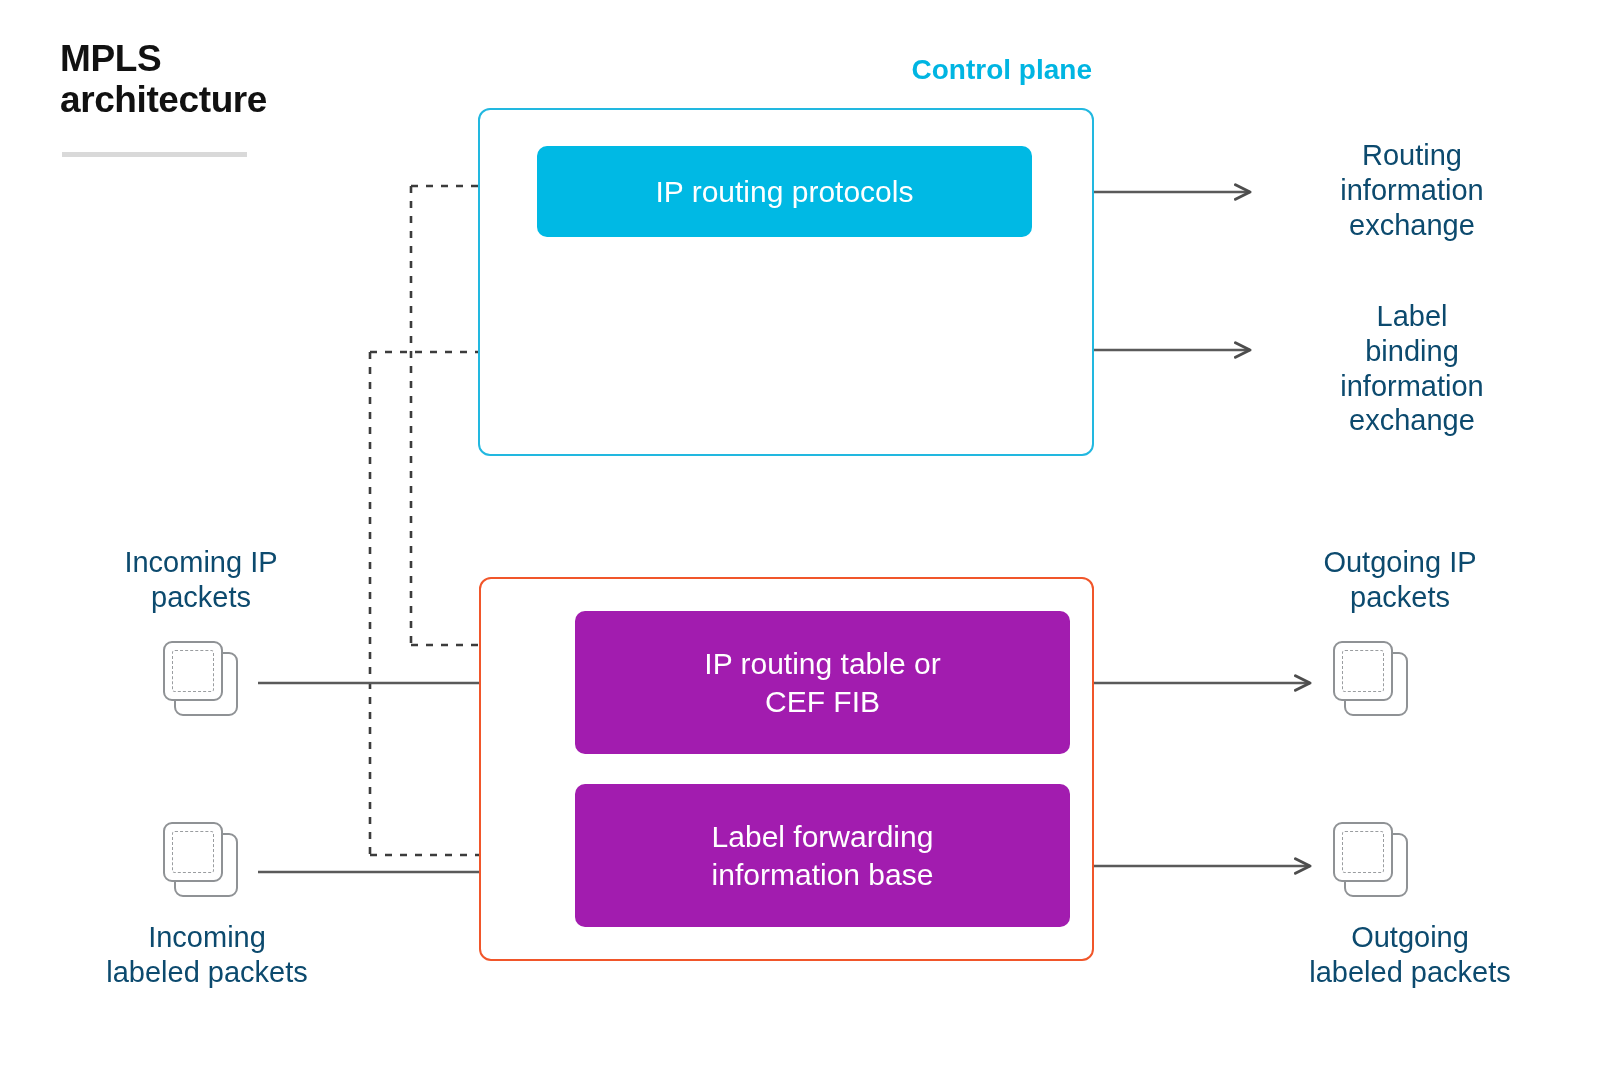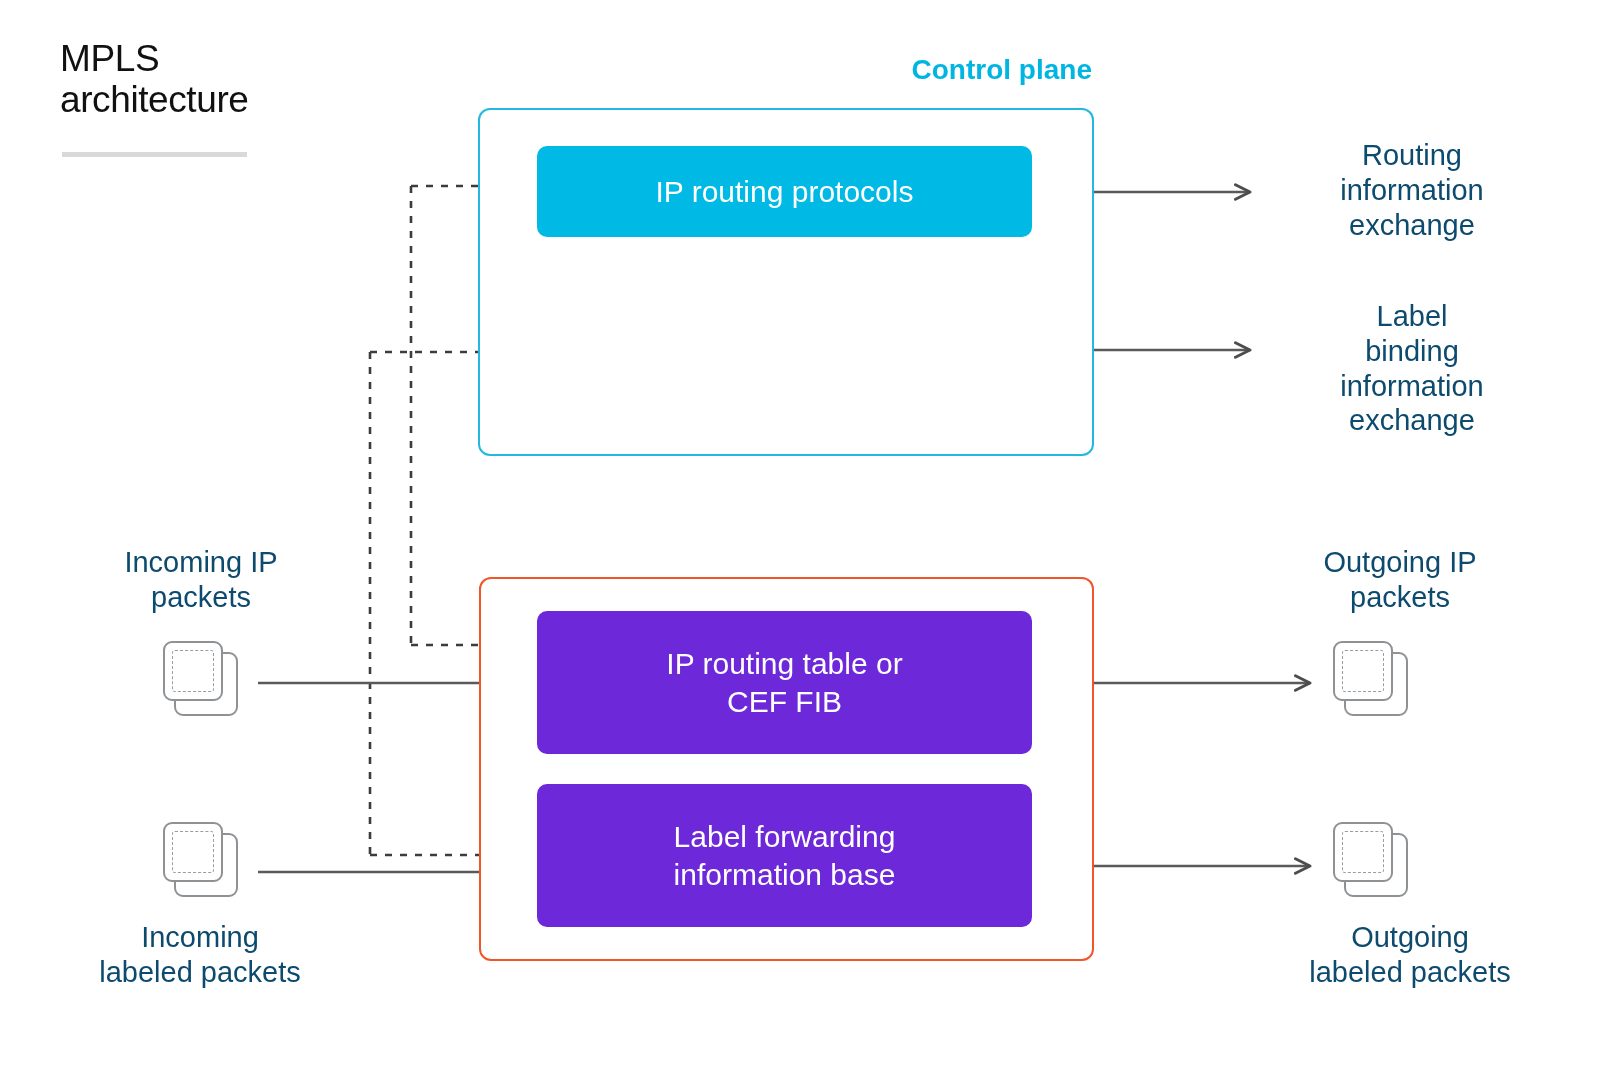--- a/index.html
+++ b/index.html
@@ -25,21 +25,21 @@
     height: 1075px;
     pointer-events: none;
   }
 
   
   .title {
     position: absolute;
     left: 60px;
     top: 38px;
     font-size: 37px;
-    font-weight: normal;
+    font-weight: bold;
     line-height: 1.12;
     color: #111111;
     letter-spacing: -0.4px;
     white-space: pre-line;
   }
   .title-rule {
     position: absolute;
     left: 62px;
     top: 152px;
     width: 185px;
@@ -98,21 +98,21 @@
     justify-content: center;
     text-align: center;
     color: #ffffff;
     font-size: 30px;
     line-height: 1.25;
     padding: 0 18px;
     box-sizing: border-box;
     white-space: pre-line;
   }
   .component.cyan  { background: #00b9e4; }
-  .component.orange{ background: #6d28d9; }
+  .component.orange{ background: #a21caf; margin-left: 38px; }
 
   #box-ip-routing-protocols {
     left: 537px; top: 146px; width: 495px; height: 91px;
   }
   #box-ldp {
     left: 537px; top: 269px; width: 495px; height: 146px;
   }
   #box-ip-routing-table {
     left: 537px; top: 611px; width: 495px; height: 143px;
   }
@@ -125,21 +125,21 @@
     position: absolute;
     font-size: 29px;
     line-height: 1.2;
     color: #0c4a6e;
     text-align: center;
     white-space: pre-line;
   }
   #label-routing-info-exchange   { left: 1252px; top: 138px; width: 320px; }
   #label-binding-info-exchange   { left: 1252px; top: 299px; width: 320px; }
   #label-incoming-ip             { left: 48px;   top: 545px; width: 306px; }
-  #label-incoming-labeled        { left: 40px;   top: 920px; width: 320px; }
+  #label-incoming-labeled        { left: 47px;   top: 920px; width: 320px; }
   #label-outgoing-ip             { left: 1240px; top: 545px; width: 320px; }
   #label-outgoing-labeled        { left: 1238px; top: 920px; width: 344px; }
 
   
   .packet-icon {
     position: absolute;
     width: 78px;
     height: 78px;
   }
   .packet-icon .back {

